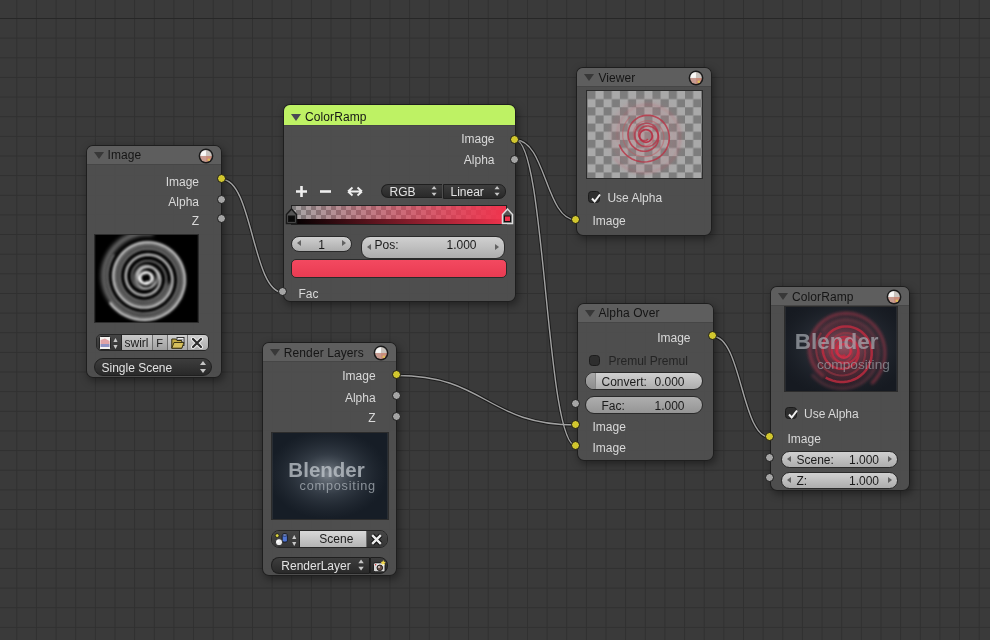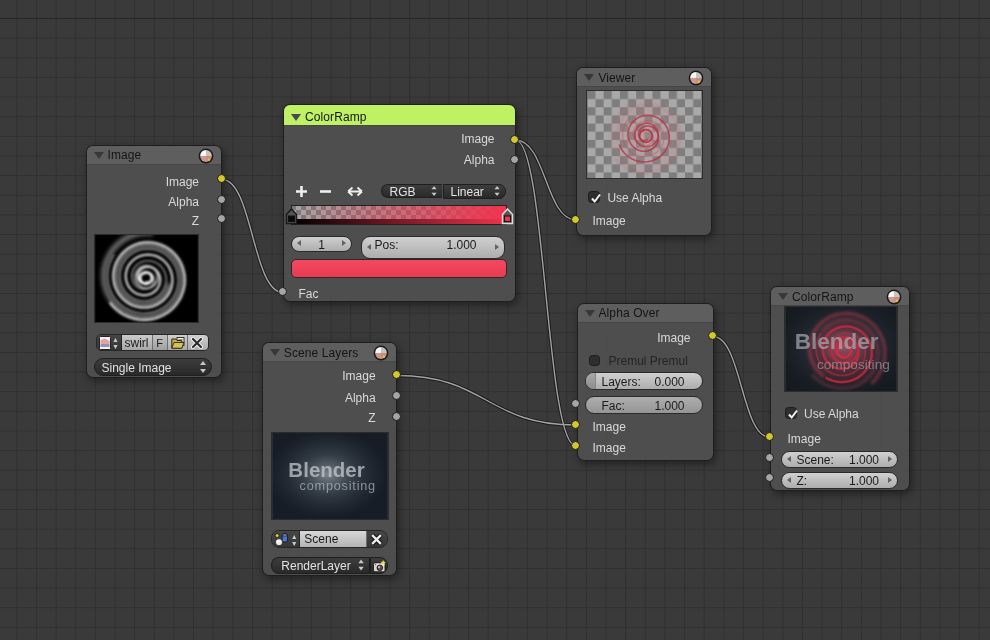--- a/index.html
+++ b/index.html
@@ -111,21 +111,21 @@
  </svg>
 </div>
 <div style="width:20px;background:linear-gradient(#cfcfcf,#ababab);position:relative">
  <svg width="12" height="12" style="position:absolute;left:3px;top:2px" viewBox="0 0 12 12">
   <path d="M2 2 L10 10 M10 2 L2 10" stroke="#f0f0f0" stroke-width="4" stroke-linecap="round"></path>
   <path d="M2 2 L10 10 M10 2 L2 10" stroke="#2b2b2b" stroke-width="2.2" stroke-linecap="round"></path>
  </svg>
 </div>
 </div>
     <div class="wdark pill" style="left:7px;top:212.5px;width:118.5px;height:17.5px">
-<span style="position:absolute;left:7px;top:1.5px;font-size:12px">Single Image</span>
+<span style="position:absolute;left:7px;top:1.5px;font-size:12px">Single Scene</span>
       <div class="updn"></div>
     </div>
   </div>
 <div class="node" id="nCR" style="left:283px;top:103.5px;width:232.5px;height:198.5px">
     <div class="hdr" style="background:#bef264;height:21px;text-align:right;">
       <div class="tri" style="top:9px;border-top-color:#4a4a54;"></div>
       <div class="ttl" style="top:5.5px">ColorRamp</div>
     </div>
     <div class="lbl" style="right:20px;top:27px">Image</div>
     <div class="lbl" style="right:20px;top:48px">Alpha</div>
@@ -240,21 +240,21 @@
       <svg width="14" height="13" viewBox="0 0 14 13">
         <path d="M3 6.5 L5.7 9.5 L11 2.5" stroke="#f0f0f0" stroke-width="2" fill="none"></path>
       </svg>
     </div>
     <div class="lbl" style="left:30px;top:122.5px">Use Alpha</div>
     <div class="lbl" style="left:15px;top:145.5px">Image</div>
   </div>
 <div class="node" id="nRL" style="left:261.8px;top:342.2px;width:134.8px;height:233.8px">
     <div class="hdr" style="height:19px;">
       <div class="tri" style="top:6px;"></div>
-      <div class="ttl" style="top:2.5px">Scene Layers</div>
+      <div class="ttl" style="top:2.5px">Render Layers</div>
     </div>
     <svg style="position:absolute;left:109.80000000000001px;top:2px;z-index:6" width="16" height="16" viewBox="0 0 16 16">
 <circle cx="8" cy="8" r="7.4" fill="#1a1a1a"></circle>
 <clipPath id="cp117.80000000000001">
         <circle cx="8" cy="8" r="5.9"></circle>
       </clipPath>
 <g clip-path="url(#cp117.80000000000001)">
 <rect x="0" y="0" width="8" height="8" fill="#f1efec"></rect>
 <rect x="8" y="0" width="8" height="8" fill="#c9c3be"></rect>
 <rect x="0" y="8" width="8" height="8" fill="#c79b91"></rect>
@@ -283,21 +283,21 @@
 <div style="width:28px;background:linear-gradient(#464646,#363636);position:relative;border-right:1px solid #252525">
  <svg width="14" height="15" style="position:absolute;left:2px;top:1px" viewBox="0 0 14 15">
   <circle cx="3.2" cy="3.6" r="1.9" fill="#ddd53e" stroke="#111" stroke-width="0.7"></circle>
   <path d="M8.2 3 a2.6 1.1 0 0 1 5.2 0 l0 6 a2.6 1.1 0 0 1 -5.2 0 Z" fill="#4f74d2" stroke="#10131c" stroke-width="0.8"></path>
   <ellipse cx="10.8" cy="3" rx="2.6" ry="1.1" fill="#8fa8e8" stroke="#10131c" stroke-width="0.7"></ellipse>
   <circle cx="5" cy="10.2" r="3.6" fill="#ececec" stroke="#111" stroke-width="0.8"></circle>
   <circle cx="4" cy="9.2" r="1.3" fill="#ffffff"></circle>
  </svg>
  <span style="position:absolute;right:1.5px;top:1.5px;color:#c9c9c9;font-size:7px;line-height:7px">▲<br>▼</span>
 </div>
-<div style="flex:1;background:linear-gradient(#d8d8d8,#b4b4b4);color:#1b1b1b;font-size:12px;line-height:16px;padding-left:4px;border-right:1px solid #6d6d6d">Scene</div>
+<div style="flex:1;background:linear-gradient(#d8d8d8,#b4b4b4);color:#1b1b1b;font-size:12px;line-height:16px;padding-left:19px;border-right:1px solid #6d6d6d">Scene</div>
 <div style="width:19.5px;background:linear-gradient(#464646,#363636);position:relative">
  <svg width="13" height="13" style="position:absolute;left:3px;top:2px" viewBox="0 0 12 12">
   <path d="M2 2 L10 10 M10 2 L2 10" stroke="#111111" stroke-width="4.2" stroke-linecap="butt"></path>
   <path d="M2 2 L10 10 M10 2 L2 10" stroke="#ececec" stroke-width="2.2" stroke-linecap="butt"></path>
  </svg>
 </div>
 </div>
     <div class="wdark" style="left:8.5px;top:213.5px;width:99px;height:17px;border-radius:8px 0 0 8px;border-right:1px solid #1a1a1a">
 <span style="position:absolute;left:9px;top:1px;font-size:12px">RenderLayer</span>
       <div class="updn" style="transform:scale(0.9)"></div>
@@ -316,21 +316,21 @@
 <div class="node" id="nAO" style="left:576.5px;top:302.6px;width:137px;height:158.4px">
     <div class="hdr" style="height:19px;padding-left:9px;">
       <div class="tri" style="top:6px;"></div>
       <div class="ttl" style="top:2.5px">Alpha Over</div>
     </div>
     <div class="lbl" style="right:22px;top:27px">Image</div>
     <div class="chk" style="left:11.5px;top:51.5px;width:11px;height:11px"></div>
     <div class="dlbl" style="left:31px;top:50.5px;color:#242424">Premul Premul</div>
     <div class="wfield pill" style="left:7.5px;top:68px;width:117.5px;height:18px;overflow:hidden">
 <div style="position:absolute;left:0;top:0;bottom:0;width:10px;background:linear-gradient(#a8a8a8,#8d8d8d);border-right:1px solid #888"></div>
-<div class="dlbl" style="left:15.5px;top:2px">Layers:</div>
+<div class="dlbl" style="left:15.5px;top:2px">Convert:</div>
 <div class="dlbl" style="right:17px;top:2px">0.000</div>
     </div>
     <div class="wfield pill" style="left:7.5px;top:92.8px;width:117.5px;height:18px;background:linear-gradient(#aeaeae,#959595)">
 <div class="dlbl" style="left:15.5px;top:2px">Fac:</div>
 <div class="dlbl" style="right:17px;top:2px">1.000</div>
     </div>
     <div class="lbl" style="left:15px;top:116.5px">Image</div>
     <div class="lbl" style="left:15px;top:137.5px">Image</div>
   </div>
 <div class="node" id="nComp" style="left:770px;top:286px;width:139.5px;height:204.5px">

